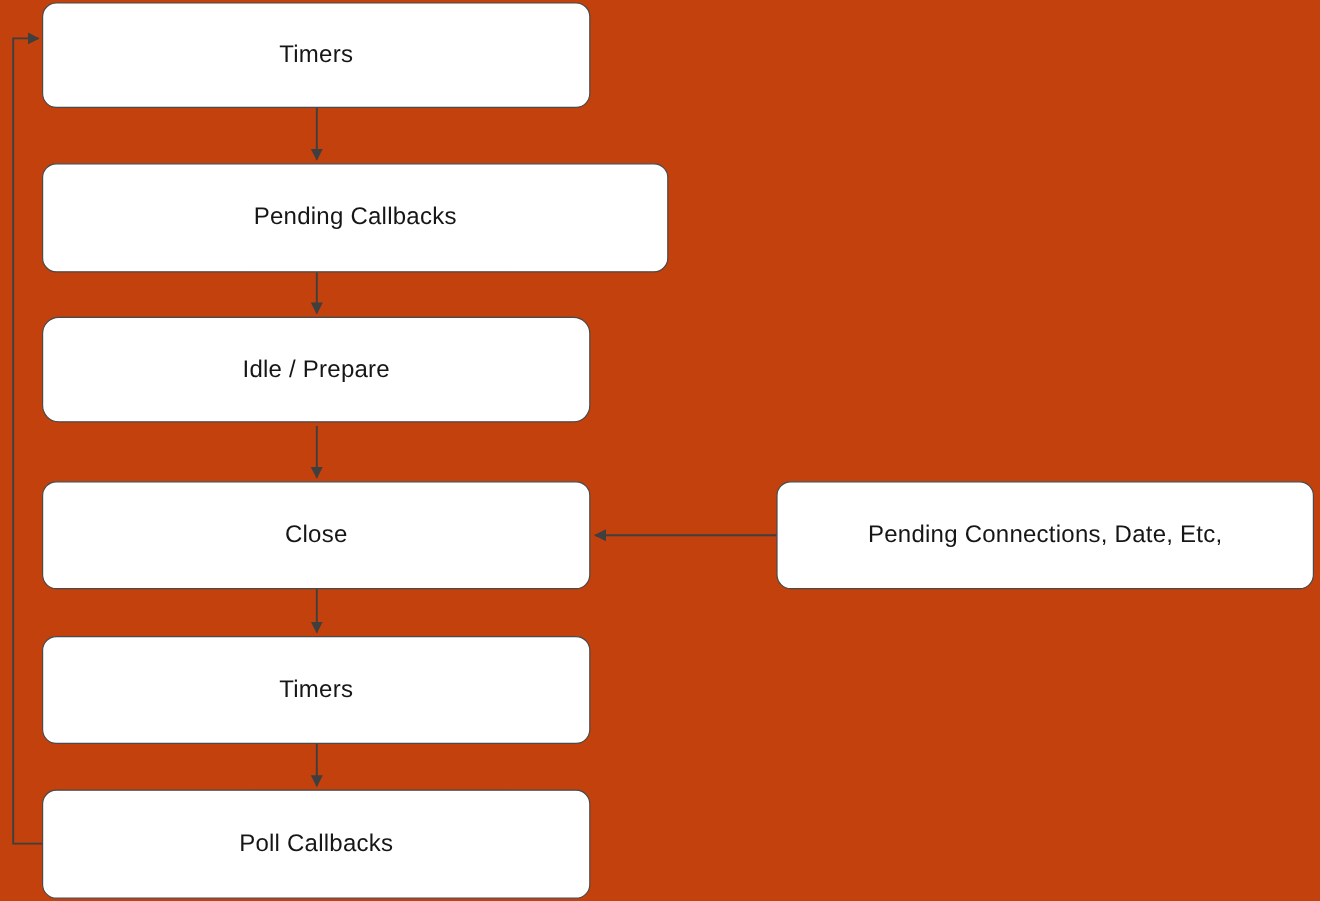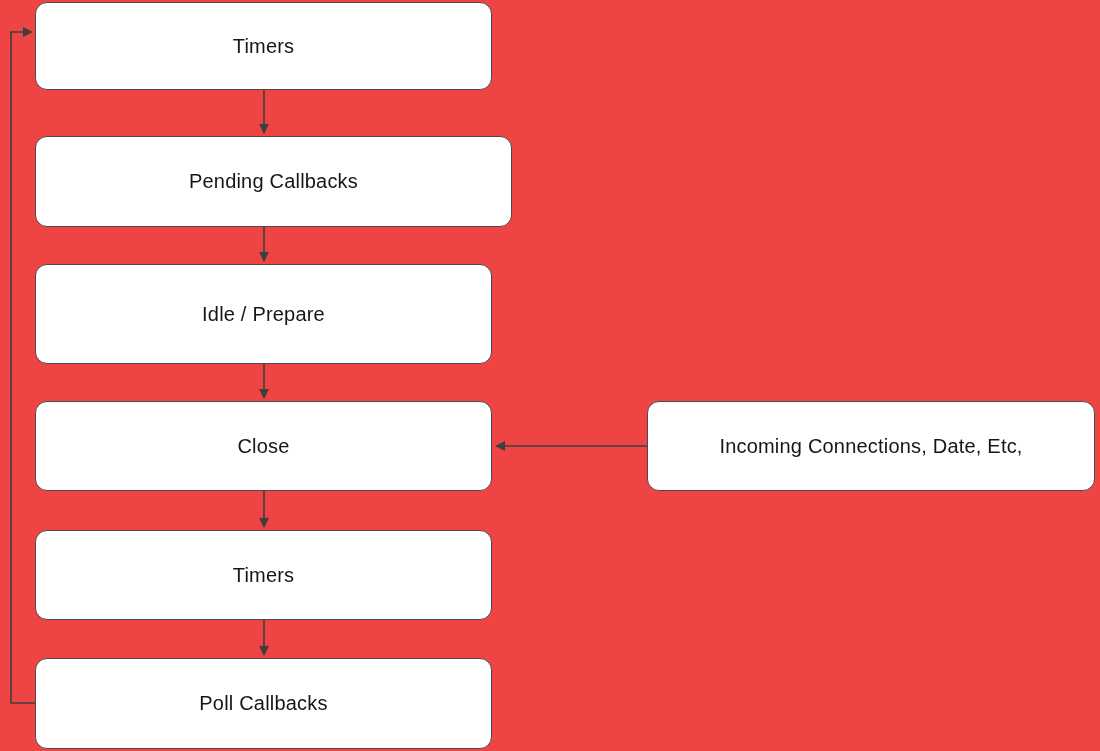--- a/index.html
+++ b/index.html
@@ -5,21 +5,21 @@
   html, body {
     margin: 0;
     padding: 0;
     background: #ffffff;
     font-family: "Liberation Sans", sans-serif;
   }
   .canvas {
     position: relative;
     width: 1100px;
     height: 751px;
-    background: #ef4444;
+    background: #c2410c;
     overflow: hidden;
     text-align: center;
   }
   .connector-layer {
     position: absolute;
     left: 0; top: 0;
     width: 1100px;
     height: 751px;
     pointer-events: none;
   }
@@ -32,22 +32,22 @@
     display: flex;
     align-items: center;
     justify-content: center;
     font-size: 20px;
     color: #161616;
     letter-spacing: 0.2px;
     white-space: nowrap;
   }
   
   .node-timers          { left: 35px; top: 2px;   width: 457px; height: 88px; }
-  .node-pending         { left: 35px; top: 136px; width: 477px; height: 91px; }
-  .node-idle            { left: 35px; top: 264px; width: 457px; height: 100px; }
+  .node-pending         { left: 35px; top: 136px; width: 522px; height: 91px; }
+  .node-idle            { left: 35px; top: 264px; width: 457px; height: 88px; border-radius: 14px; }
   .node-poll            { left: 35px; top: 401px; width: 457px; height: 90px; }
   .node-check           { left: 35px; top: 530px; width: 457px; height: 90px; }
   .node-close           { left: 35px; top: 658px; width: 457px; height: 91px; }
   
   .node-incoming        { left: 647px; top: 401px; width: 448px; height: 90px; }
 </style>
 </head>
 <body>
 
 <div class="canvas">
@@ -92,16 +92,16 @@
 
   <div class="node node-check">
     <span>Timers</span>
   </div>
 
   <div class="node node-close">
     <span>Poll Callbacks</span>
   </div>
 
   <div class="node node-incoming">
-    <span>Incoming Connections, Date, Etc,</span>
+    <span>Pending Connections, Date, Etc,</span>
   </div>
 
 </div>
 
 </body></html>

